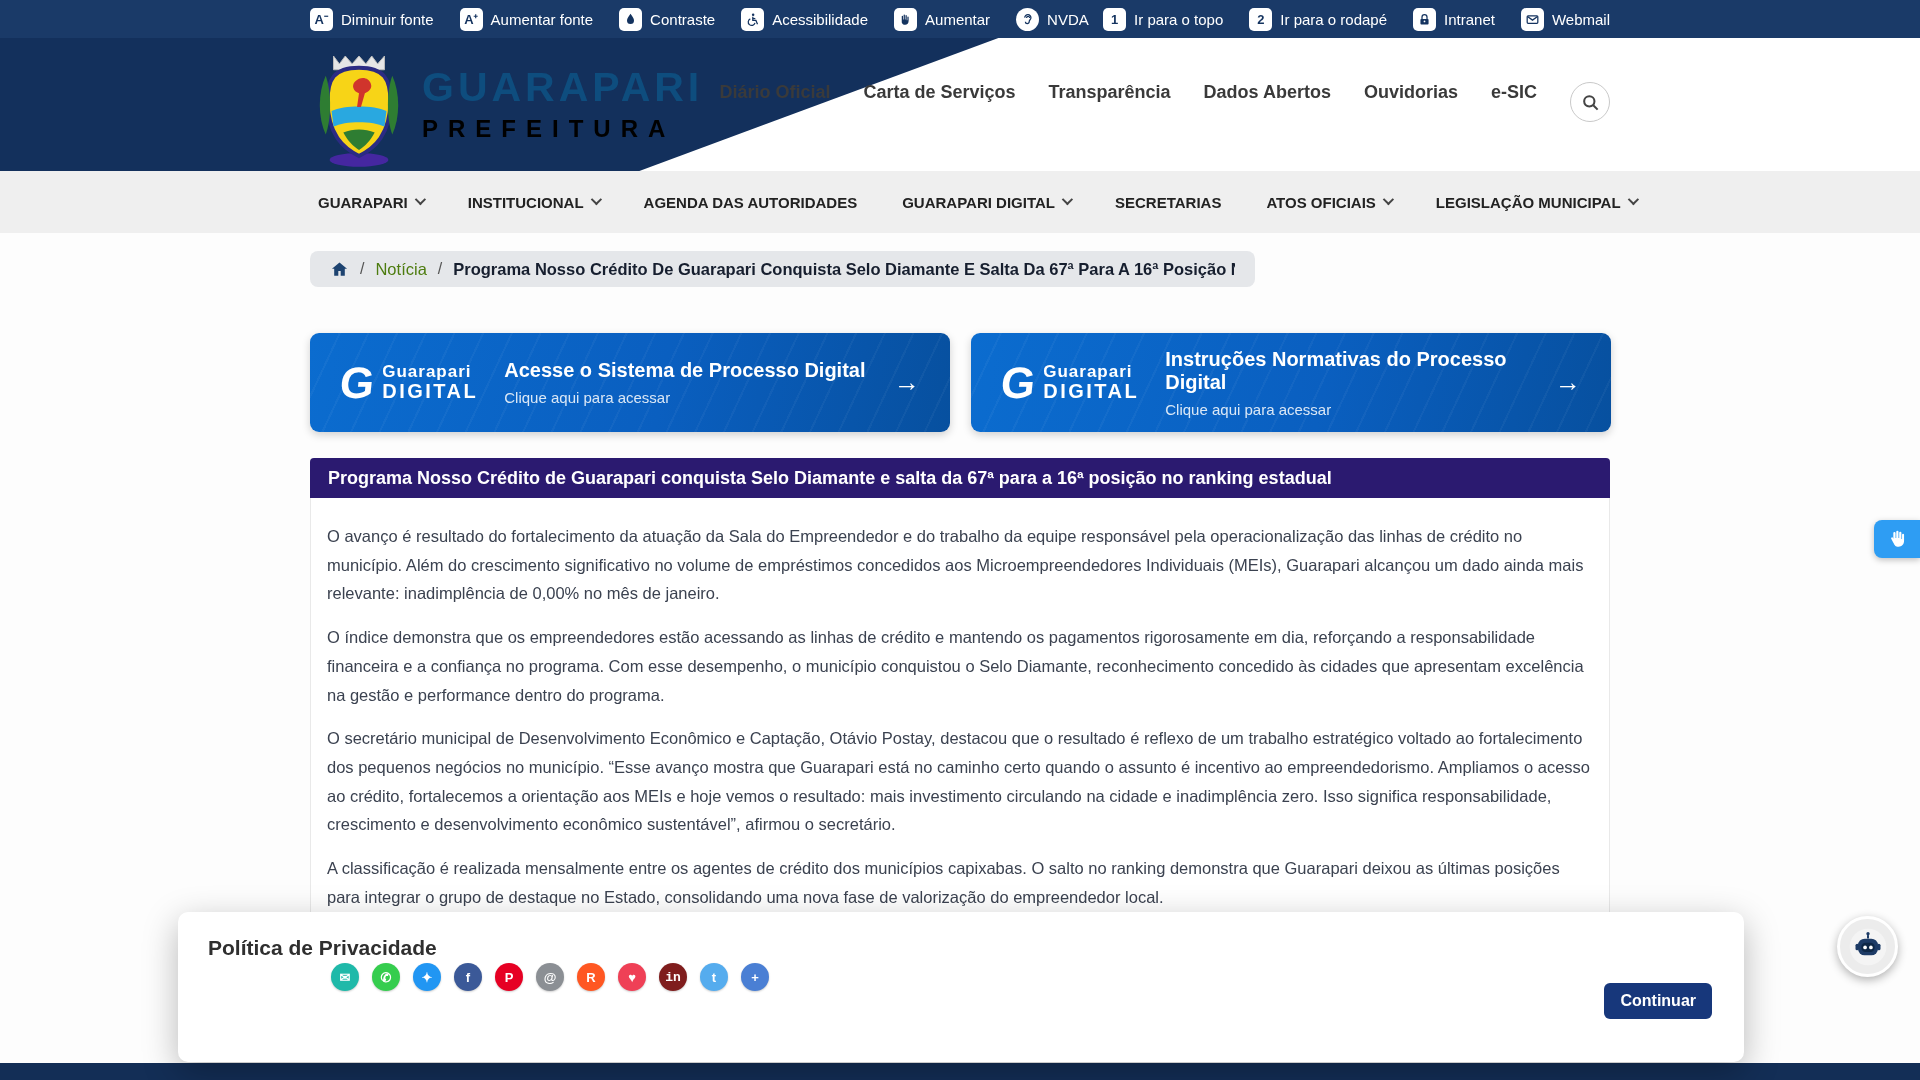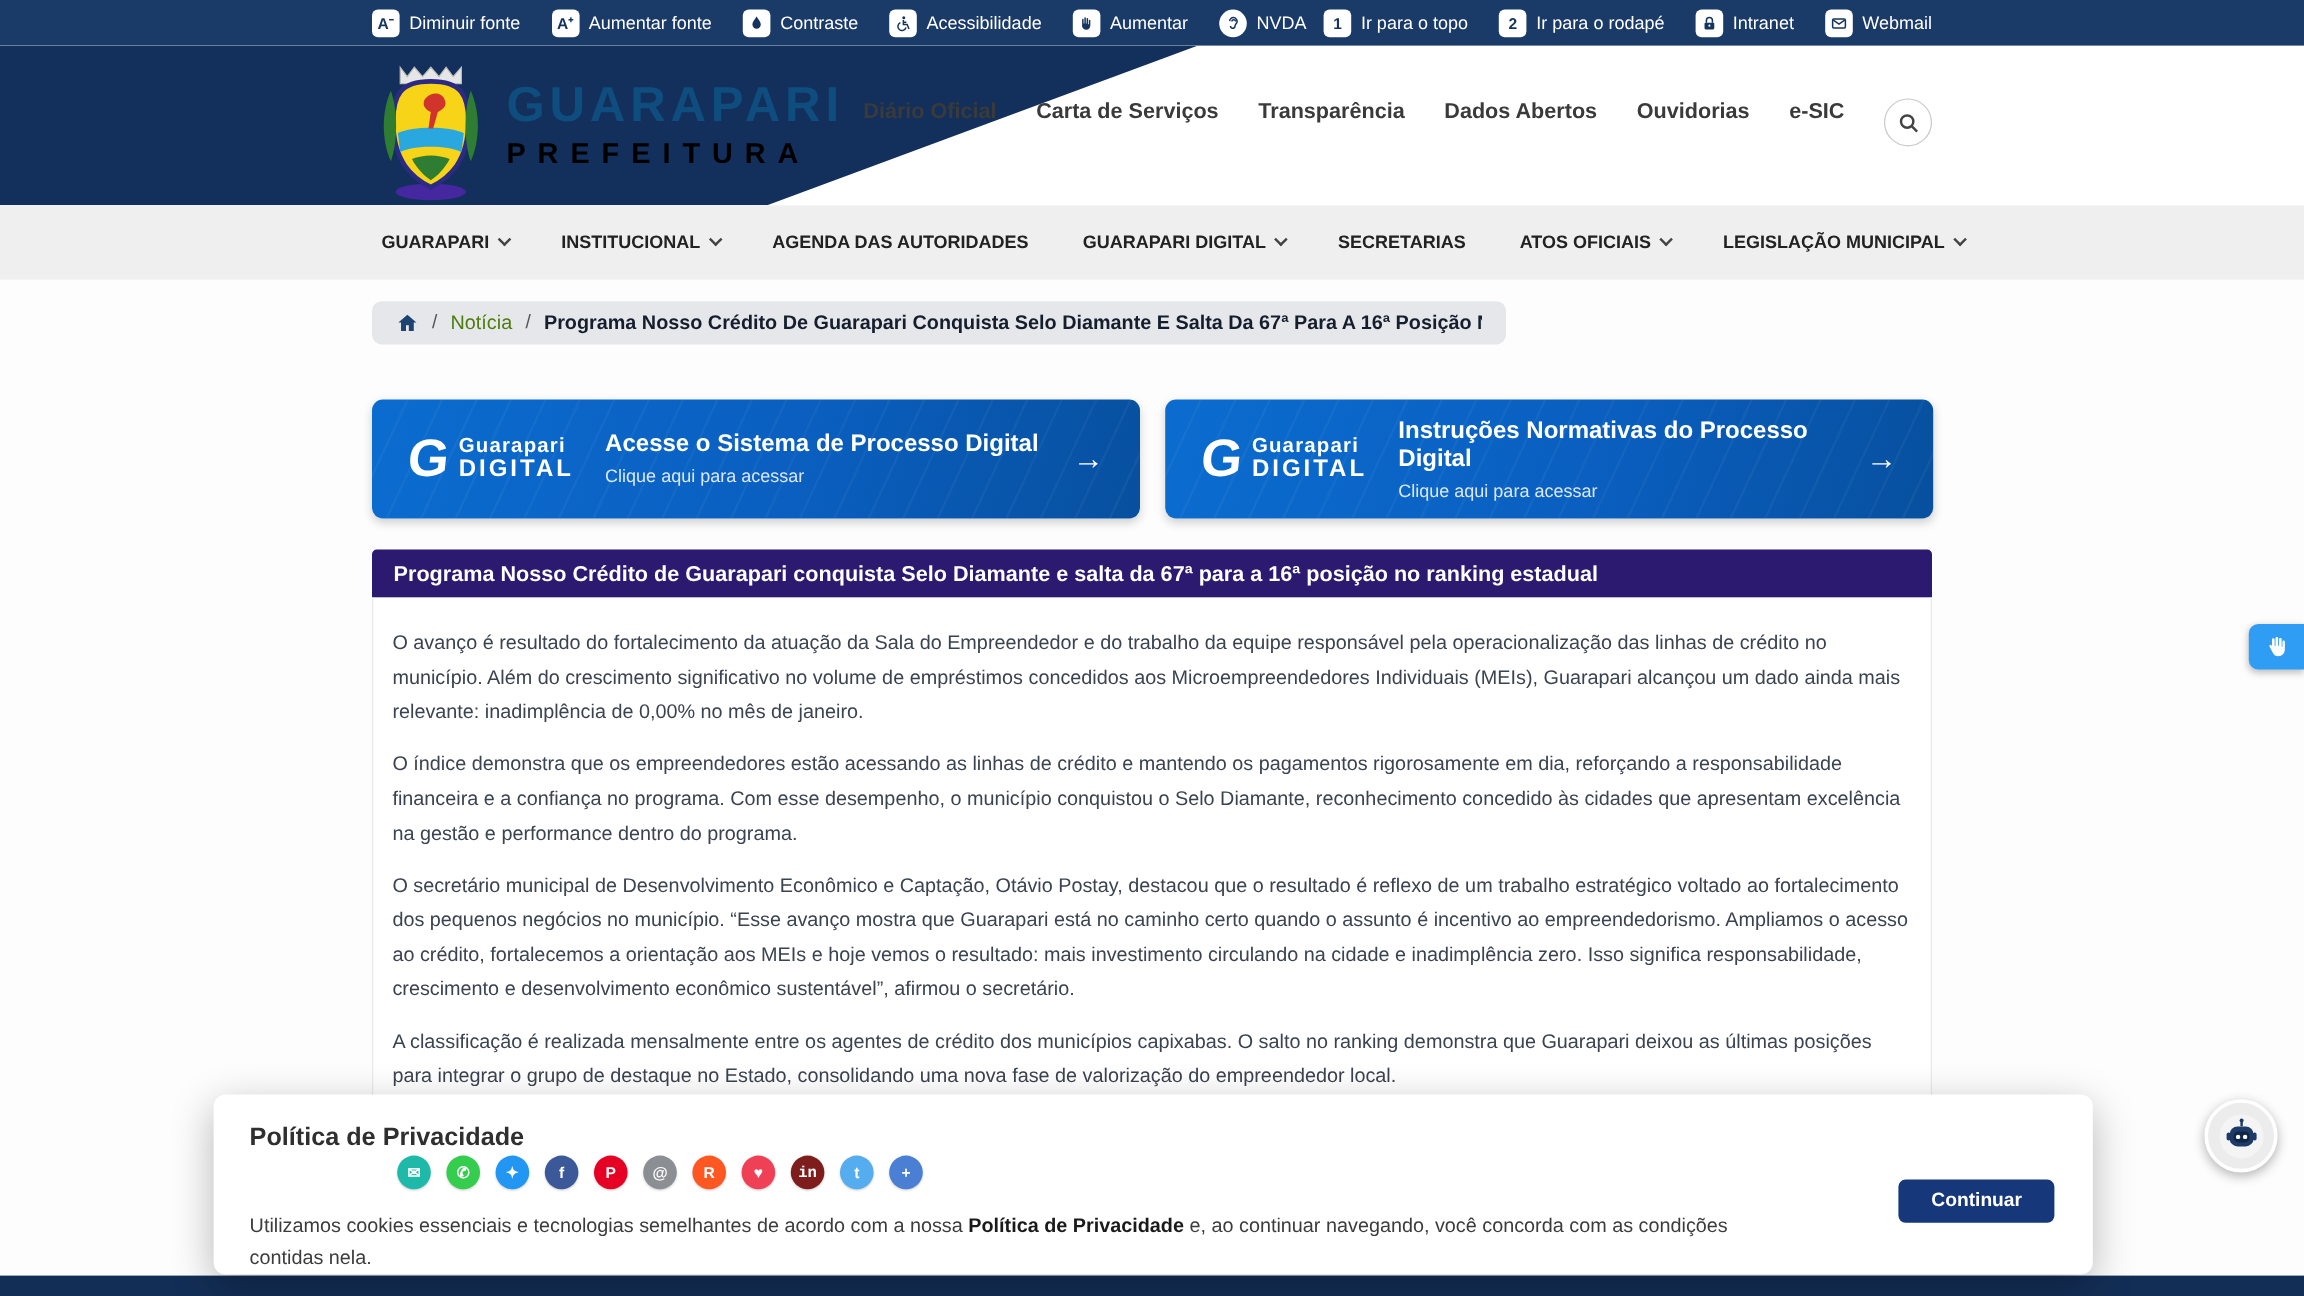--- a/index.html
+++ b/index.html
@@ -79,21 +79,21 @@
   .share-ic { width:28px; height:28px; border-radius:50%; color:#fff; font-size:13px; font-weight:700;
     display:flex; align-items:center; justify-content:center; cursor:pointer; box-shadow:0 1px 2px rgba(0,0,0,.2); }
 
   
   .cookie { position:absolute; left:178px; top:912px; width:1566px; height:150px; background:#fff; border-radius:10px;
     box-shadow:0 10px 35px rgba(0,0,0,.28); z-index:50; padding:24px 30px; }
   .cookie-title { font-size:21px; font-weight:700; color:#2f2f2f; }
   .cookie-text { margin-top:50px; font-size:16.5px; color:#3c3c3c; line-height:1.55; width:1260px; }
   .cookie-link { font-weight:700; color:#1a1a1a; cursor:pointer; }
   .cookie-btn { position:absolute; right:32px; top:71px; background:#17377b; color:#fff; border:none;
-    border-radius:6px; font-size:16px; font-weight:600; padding:9px 27px; cursor:pointer;
+    border-radius:6px; font-size:16px; font-weight:600; padding:9px 16px; cursor:pointer;
     font-family:"Liberation Sans", sans-serif; }
 
   
   .libras-fab { position:absolute; left:1874px; top:520px; width:46px; height:38px; background:#2e9df3;
     border-radius:8px 0 0 8px; display:flex; align-items:center; justify-content:center; z-index:40; cursor:pointer;
     box-shadow:0 2px 6px rgba(0,0,0,.25); }
   .libras-fab svg { width:22px; height:22px; }
   .bot-fab { position:absolute; left:1837px; top:916px; width:61px; height:61px; border-radius:50%;
     background:#ececec; border:3px solid #fff; box-shadow:0 3px 10px rgba(0,0,0,.3);
     display:flex; align-items:center; justify-content:center; z-index:72; cursor:pointer; }
@@ -315,23 +315,20 @@
       <span class="share-ic" style="background: rgb(139, 143, 148);">@</span>
       <span class="share-ic" style="background: rgb(255, 87, 34);">R</span>
       <span class="share-ic" style="background: rgb(239, 64, 86);">♥</span>
       <span class="share-ic" style="background: #7f1d1d; font-family: Liberation Mono, monospace;">in</span>
       <span class="share-ic" style="background: rgb(85, 172, 238);">t</span>
       <span class="share-ic" style="background: rgb(74, 127, 212);">+</span>
     </div>
 
   <div class="cookie">
     <div class="cookie-title">Política de Privacidade</div>
-    <div class="cookie-text">
-      <span>Utilizamos cookies essenciais e tecnologias semelhantes de acordo com a nossa </span><span class="cookie-link">Política de Privacidade</span><span> e, ao continuar navegando, você concorda com as condições contidas nela.</span>
-    </div>
     <button class="cookie-btn">Continuar</button>
   </div>
 
   <div class="libras-fab">
     <svg viewBox="0 0 24 24">
         <path fill="#fff" d="M8 12V5.5a1.2 1.2 0 0 1 2.4 0V11h.8V4.2a1.2 1.2 0 0 1 2.4 0V11h.8V5.2a1.2 1.2 0 0 1 2.4 0V12h.7V7.4a1.1 1.1 0 0 1 2.2 0V14c0 4-2.5 6.5-6 6.5s-4.3-1.9-5.7-4.5l-2.3-4.2a1.1 1.1 0 0 1 1.9-1.1L8 12z"></path>
       </svg>
   </div>
 
   <div class="bot-fab">

